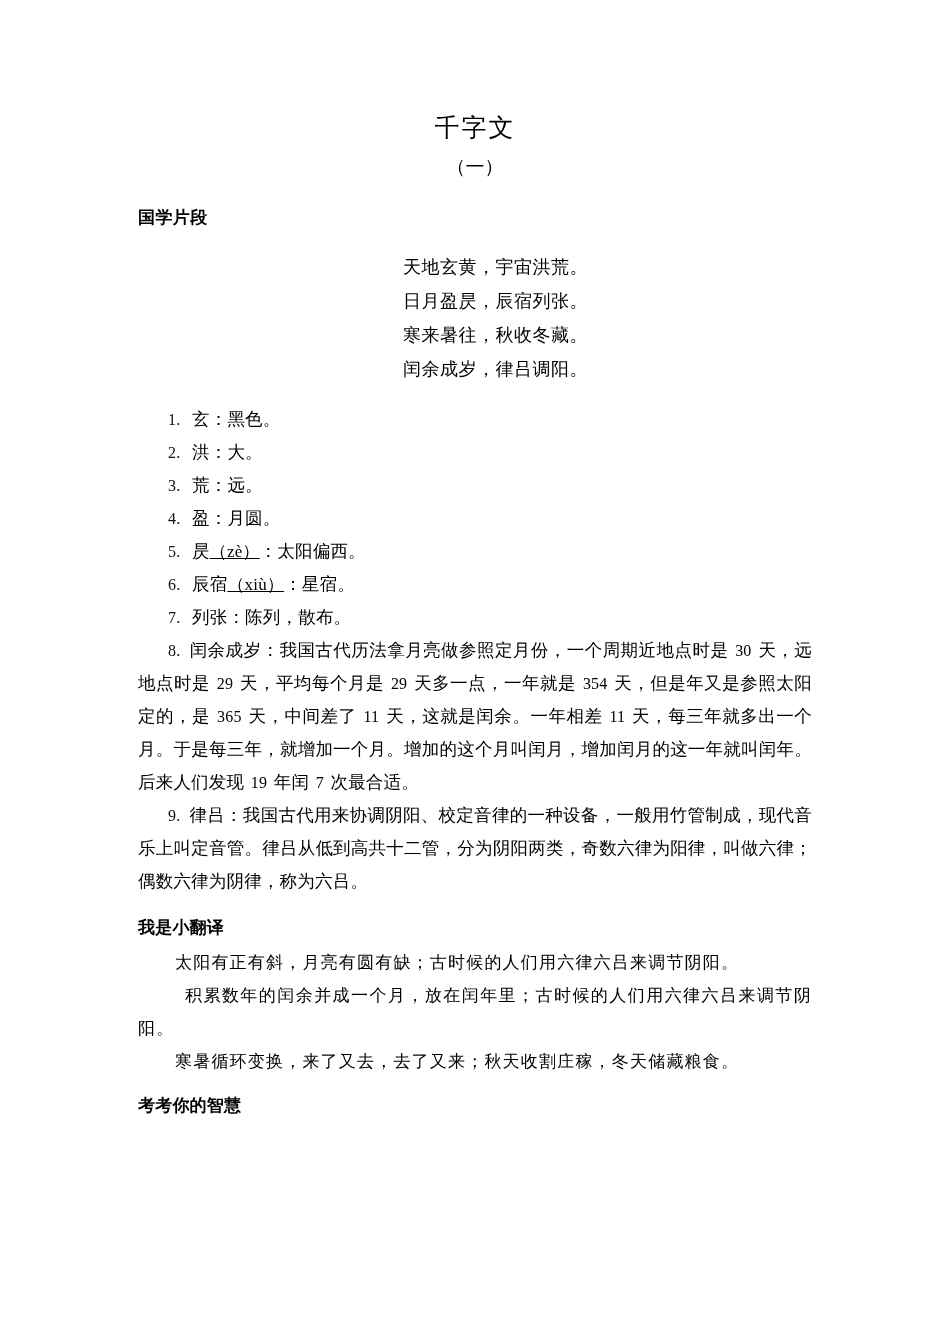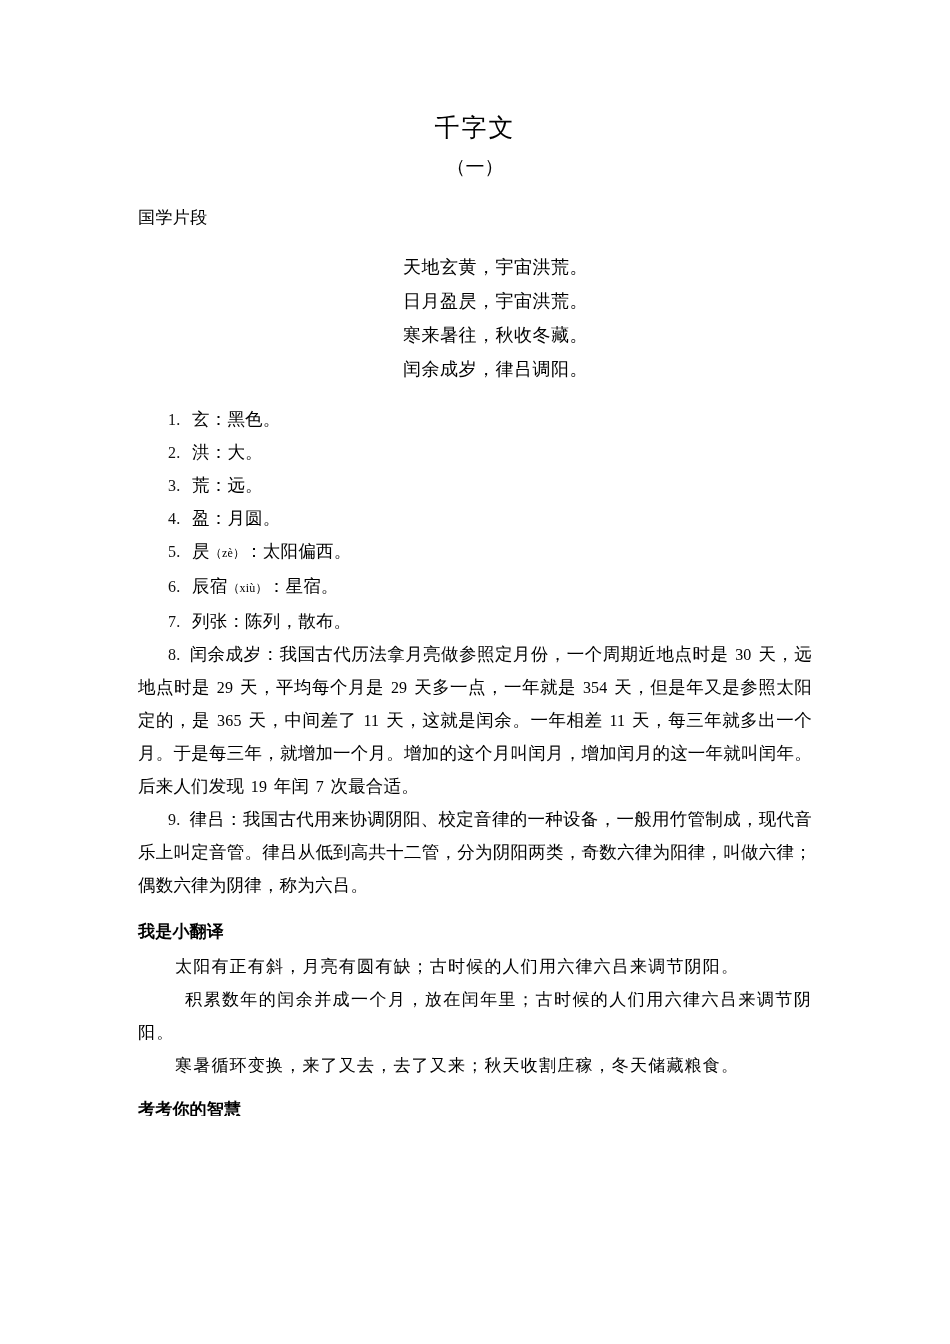--- a/index.html
+++ b/index.html
@@ -42,21 +42,21 @@
     text-align: center;
     font-size: 19px;
     font-weight: 400;
     line-height: 1.2;
   }
 
   
   .section-heading {
     margin: 0;
     font-size: 17px;
-    font-weight: 400;
+    font-weight: 700;
     line-height: 1.5;
     letter-spacing: 0.4px;
   }
   .section-heading.strong {
     font-weight: 700;
     letter-spacing: 0.2px;
   }
   .sec-gap-1 { padding-top: 26px; }
   .sec-gap-2 { padding-top: 20px; }
   .sec-gap-3 { padding-top: 17px; }
@@ -108,21 +108,22 @@
     margin-left: 30px;
     margin-right: 9px;
   }
   .num {
     font-family: "Liberation Serif", "DejaVu Serif", serif;
     font-size: 16px;
     padding: 0 1.5px;
   }
   .py {
     font-family: "Liberation Serif", "DejaVu Serif", serif;
-    font-size: 12px;
+    font-size: 17px;
+    text-decoration: underline;
   }
 
   
   .translation {
     margin: 0;
     padding-top: 6px;
   }
   .trans-line {
     font-family: "Liberation Serif", "DejaVu Serif", serif;
     font-size: 17px;
@@ -163,21 +164,21 @@
 
 <div class="page">
 
   <h1 class="doc-title">千字文</h1>
   <div class="doc-subtitle">（一）</div>
 
   <div class="section-heading sec-gap-1">国学片段</div>
 
   <div class="poem">
     <div class="poem-line">天地玄黄，宇宙洪荒。</div>
-    <div class="poem-line">日月盈昃，宇宙洪荒。</div>
+    <div class="poem-line">日月盈昃，辰宿列张。</div>
     <div class="poem-line">寒来暑往，秋收冬藏。</div>
     <div class="poem-line">闰余成岁，律吕调阳。</div>
   </div>
 
 
   <ol class="notes">
 
     <li class="note-item simple">
       <span class="marker">1.</span><span>玄：黑色。</span>
     </li>

